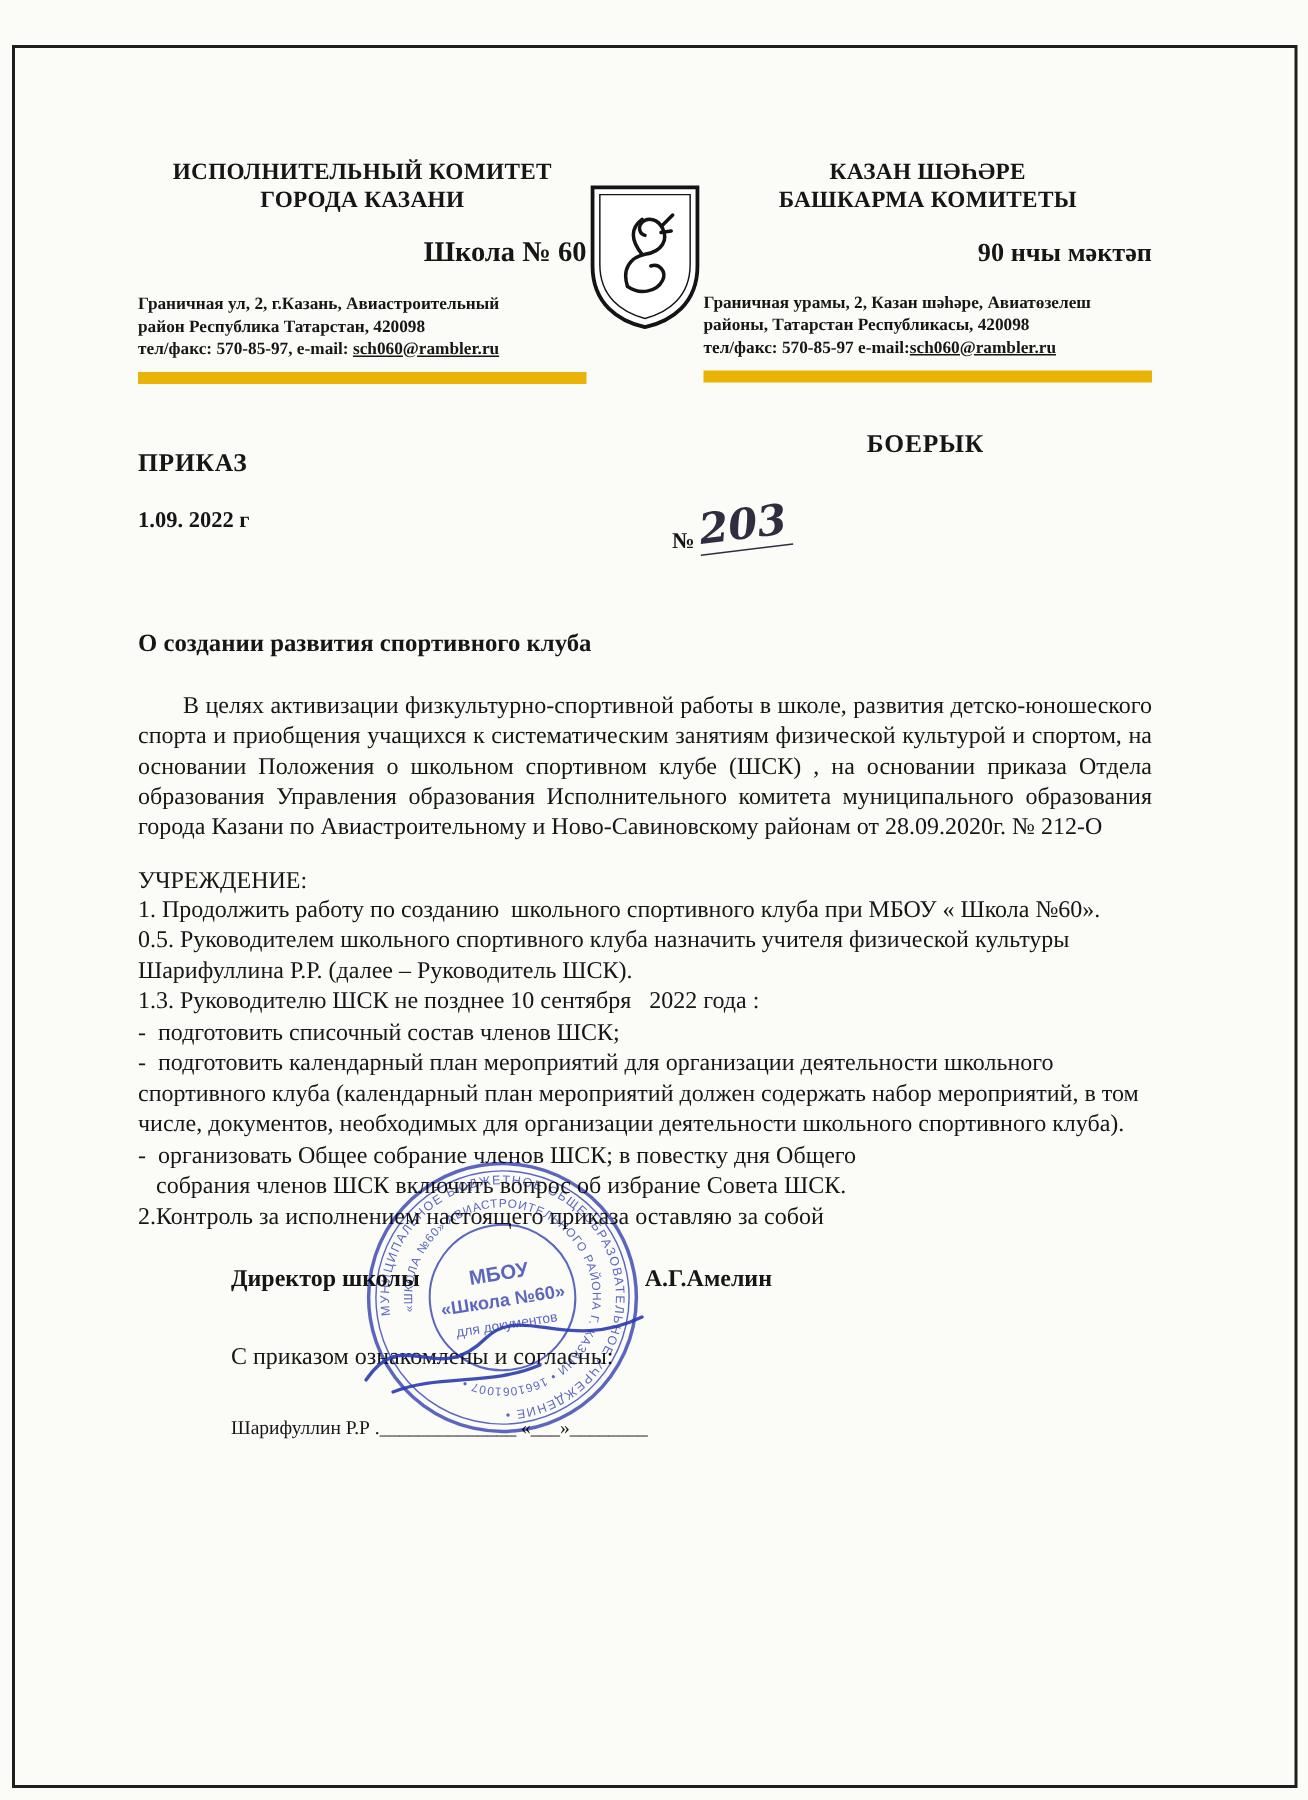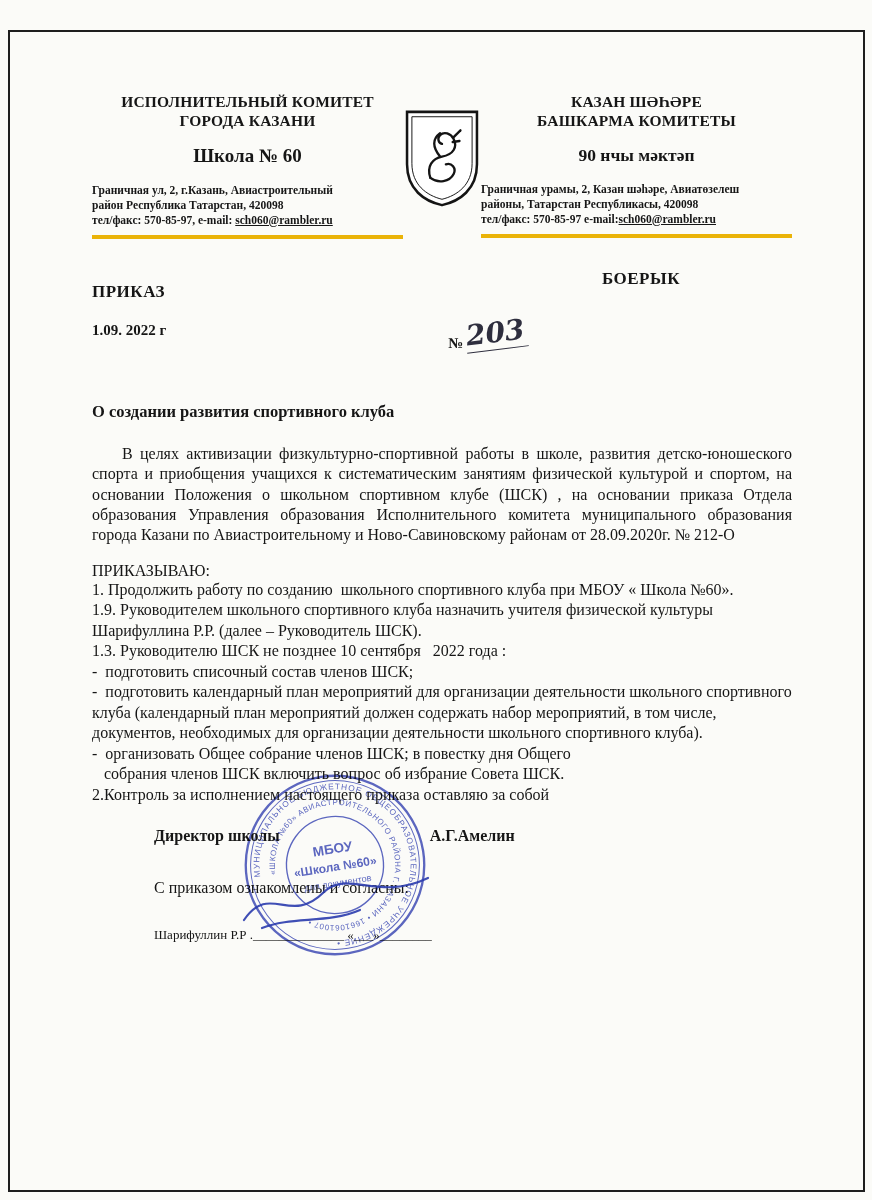--- a/index.html
+++ b/index.html
@@ -7,32 +7,32 @@
     position:relative; width:872px; height:1200px;
     background:#fbfbf8; overflow:hidden;
     font-family:"Liberation Serif","DejaVu Serif",serif;
     color:#161616;
   }
   .frame {
     position:absolute; left:8px; top:30px; right:7px; bottom:8px;
     border:2px solid #1e1e1e;
   }
   .content {
-    position:absolute; left:0; top:2px; width:100%;
-    padding:90px 80px 0 92px; box-sizing:border-box;
+    position:absolute; left:0; top:15px; width:100%;
+    padding:90px 104px 0 92px; box-sizing:border-box;
   }
   
   .header { display:flex; justify-content:space-between; }
   .h-col { width:330px; }
   .h-org  { font-weight:bold; font-size:15.5px; line-height:1.25; text-align:center; white-space:pre-line; letter-spacing:.2px; }
-  .h-school { font-weight:bold; font-size:19px; text-align:center; margin-top:14px; }
+  .h-school { font-weight:bold; font-size:19px; text-align:right; margin-top:14px; }
   .h-col.right .h-school { font-size:17.5px; }
   .h-addr {
     margin-top:16px; font-size:11.5px; font-weight:bold; line-height:1.3;
-    text-align:left; padding-bottom:7px; border-bottom:4px solid #eab308;
+    text-align:left; padding-bottom:7px; border-bottom:8px solid #eab308;
   }
   .h-addr .lines { white-space:pre-line; }
   .email { text-decoration:underline; }
   .emblem { width:78px; margin-top:16px; flex:0 0 auto; }
   
   .order-row { display:flex; margin-top:30px; }
   .order-ru { font-weight:bold; font-size:17px; letter-spacing:.5px;margin-top:13px; }
   .order-tt { font-weight:bold; font-size:17px; margin-left:auto; margin-right:112px; letter-spacing:.5px; }
   .date-row { position:relative; margin-top:20px; font-weight:bold; font-size:15px; height:34px; }
   .number  { position:absolute; left:356px; top:0; }
@@ -117,23 +117,23 @@
 
     <div class="date-row">
       <span>1.09. 2022 г</span>
       <span class="number"><span>№</span><span class="handwritten">203</span></span>
     </div>
 
     <div class="title">О создании развития спортивного клуба</div>
 
     <div class="preamble">В целях активизации физкультурно-спортивной работы в школе, развития детско-юношеского спорта и приобщения учащихся к систематическим занятиям физической культурой и спортом, на основании Положения о школьном спортивном клубе (ШСК) , на основании приказа Отдела образования Управления образования Исполнительного комитета муниципального образования  города Казани по Авиастроительному и Ново-Савиновскому районам  от 28.09.2020г. № 212-О</div>
 
-    <div class="resolve">ПРИКАЗЫВАЮ:</div>
+    <div class="resolve">УЧРЕЖДЕНИЕ:</div>
     <div class="item">1. Продолжить работу по созданию  школьного спортивного клуба при МБОУ « Школа №60».</div>
-    <div class="item">1.9. Руководителем школьного спортивного клуба назначить учителя физической культуры Шарифуллина Р.Р. (далее – Руководитель ШСК).</div>
+    <div class="item">0.5. Руководителем школьного спортивного клуба назначить учителя физической культуры Шарифуллина Р.Р. (далее – Руководитель ШСК).</div>
     <div class="item">1.3. Руководителю ШСК не позднее 10 сентября   2022 года :</div>
     <div class="item">-  подготовить списочный состав членов ШСК;</div>
     <div class="item">-  подготовить календарный план мероприятий для организации деятельности школьного спортивного клуба (календарный план мероприятий должен содержать набор мероприятий, в том числе, документов, необходимых для организации деятельности школьного спортивного клуба).</div>
     <div class="item">-  организовать Общее собрание членов ШСК; в повестку дня Общего
    собрания членов ШСК включить вопрос об избрание Совета ШСК.</div>
     <div class="item">2.Контроль за исполнением настоящего приказа оставляю за собой</div>
 
     <div class="sig-row">
       <span>Директор школы</span><span class="sig-space"></span><span>А.Г.Амелин</span>
     </div>

